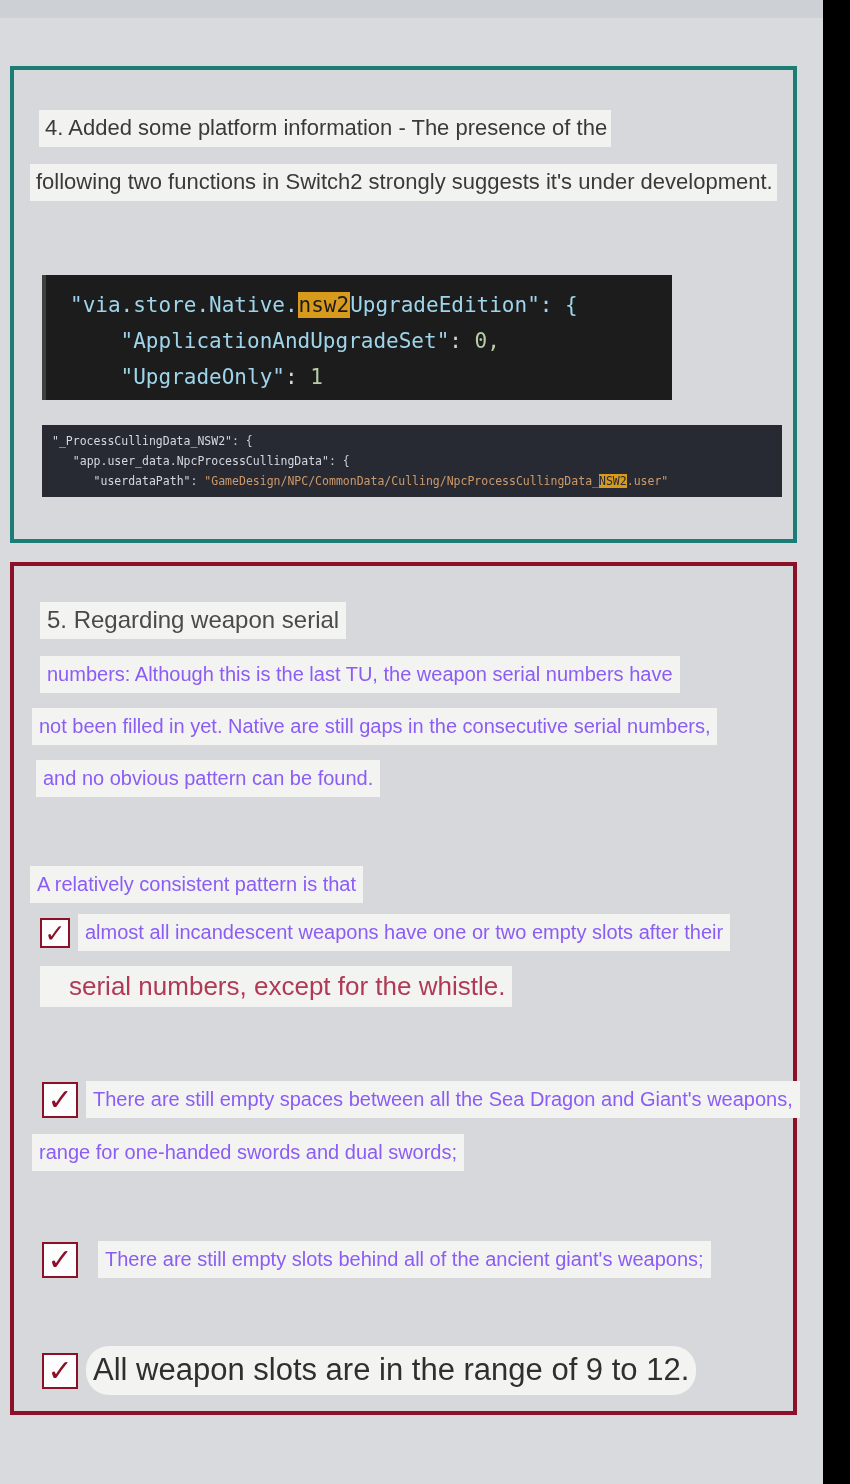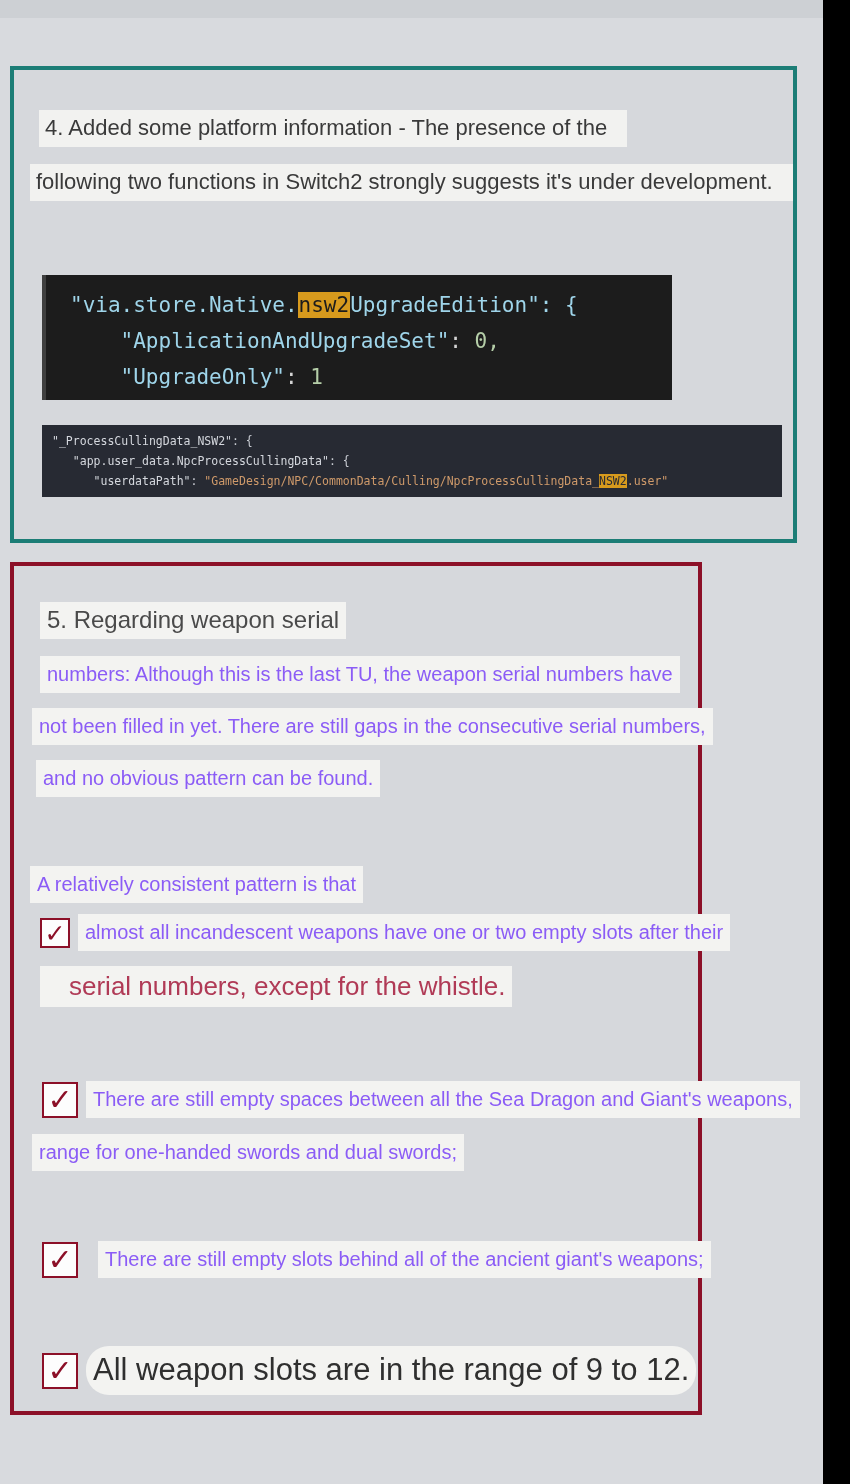--- a/index.html
+++ b/index.html
@@ -40,21 +40,21 @@
     border: 4px solid #1c7d76;
     background: #d6d8dc;
     box-sizing: border-box;
   }
   .para-line {
     display: inline-block;
     background: #f2f2f0;
     color: #3a3a3a;
     font-size: 22px;
     line-height: 30px;
-    padding: 3px 20px 4px 6px;
+    padding: 3px 4px 4px 6px;
     white-space: nowrap;
     text-align: center;
   }
   .t4-l1 {
     position: absolute;
     left: 25px;
     top: 40px;
   }
   .t4-l2 {
     position: absolute;
@@ -108,21 +108,21 @@
   .hl-sm {
     background: #d79a1d;
     color: #272a33;
   }
 
   
   .section-red {
     position: absolute;
     left: 10px;
     top: 562px;
-    width: 692px;
+    width: 787px;
     height: 853px;
     border: 4px solid #8c1028;
     background: #d6d8dc;
     box-sizing: border-box;
   }
   .r-line {
     position: absolute;
     display: inline-block;
     background: #f3f3f1;
     color: #8b5cf6;
@@ -212,21 +212,21 @@
     <span class="str">"UpgradeOnly"</span><span class="punct">: </span><span class="num">1</span></div>
 
       <div class="code-block-small"><span class="key">"_ProcessCullingData_NSW2"</span><span>: {</span>
    <span class="key">"app.user_data.NpcProcessCullingData"</span><span>: {</span>
       <span class="key">"userdataPath"</span><span>: </span><span class="str">"GameDesign/NPC/CommonData/Culling/NpcProcessCullingData_</span><span class="hl-sm">NSW2</span><span class="str">.user"</span></div>
     </div>
 
     <div class="section-red">
       <span class="r-line r5-h">5. Regarding weapon serial</span>
       <span class="r-line r5-l1">numbers: Although this is the last TU, the weapon serial numbers have</span>
-      <span class="r-line r5-l2">not been filled in yet. There are still gaps in the consecutive serial numbers,</span>
+      <span class="r-line r5-l2">not been filled in yet. Native are still gaps in the consecutive serial numbers,</span>
       <span class="r-line r5-l4">A relatively consistent pattern is that</span>
       <span class="r-line r5-l3">and no obvious pattern can be found.</span>
 
       <div class="check-row cr1">
         <span class="chk">✓</span>
         <span class="r-line" style="position:relative;left:0;top:0;text-align:center;">almost all incandescent weapons have one or two empty slots after their</span>
       </div>
       <span class="r-line pink cr1b" style="left:26px;top:400px;padding-left:29px;">serial numbers, except for the whistle.</span>
 
       <div class="check-row cr2">

